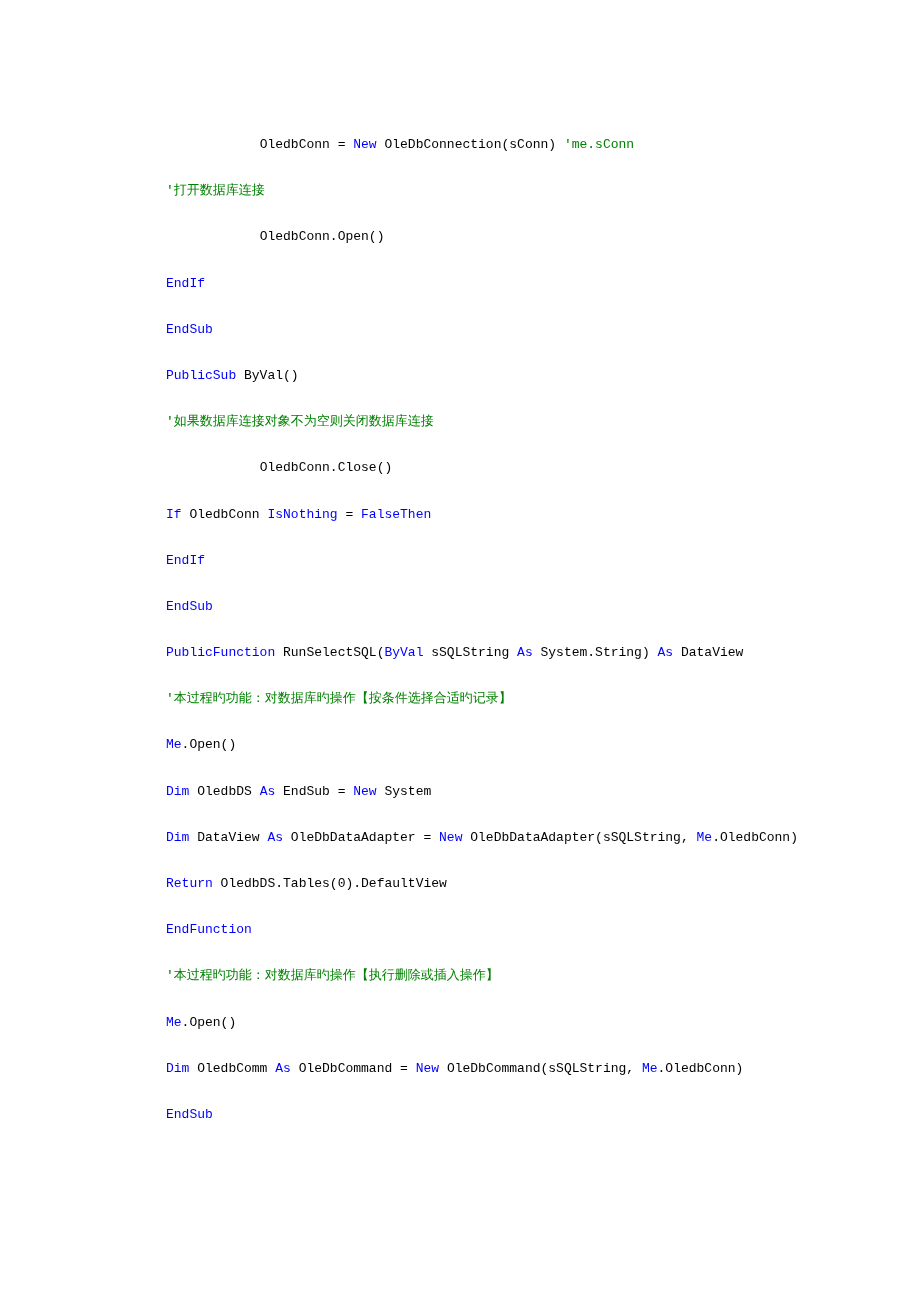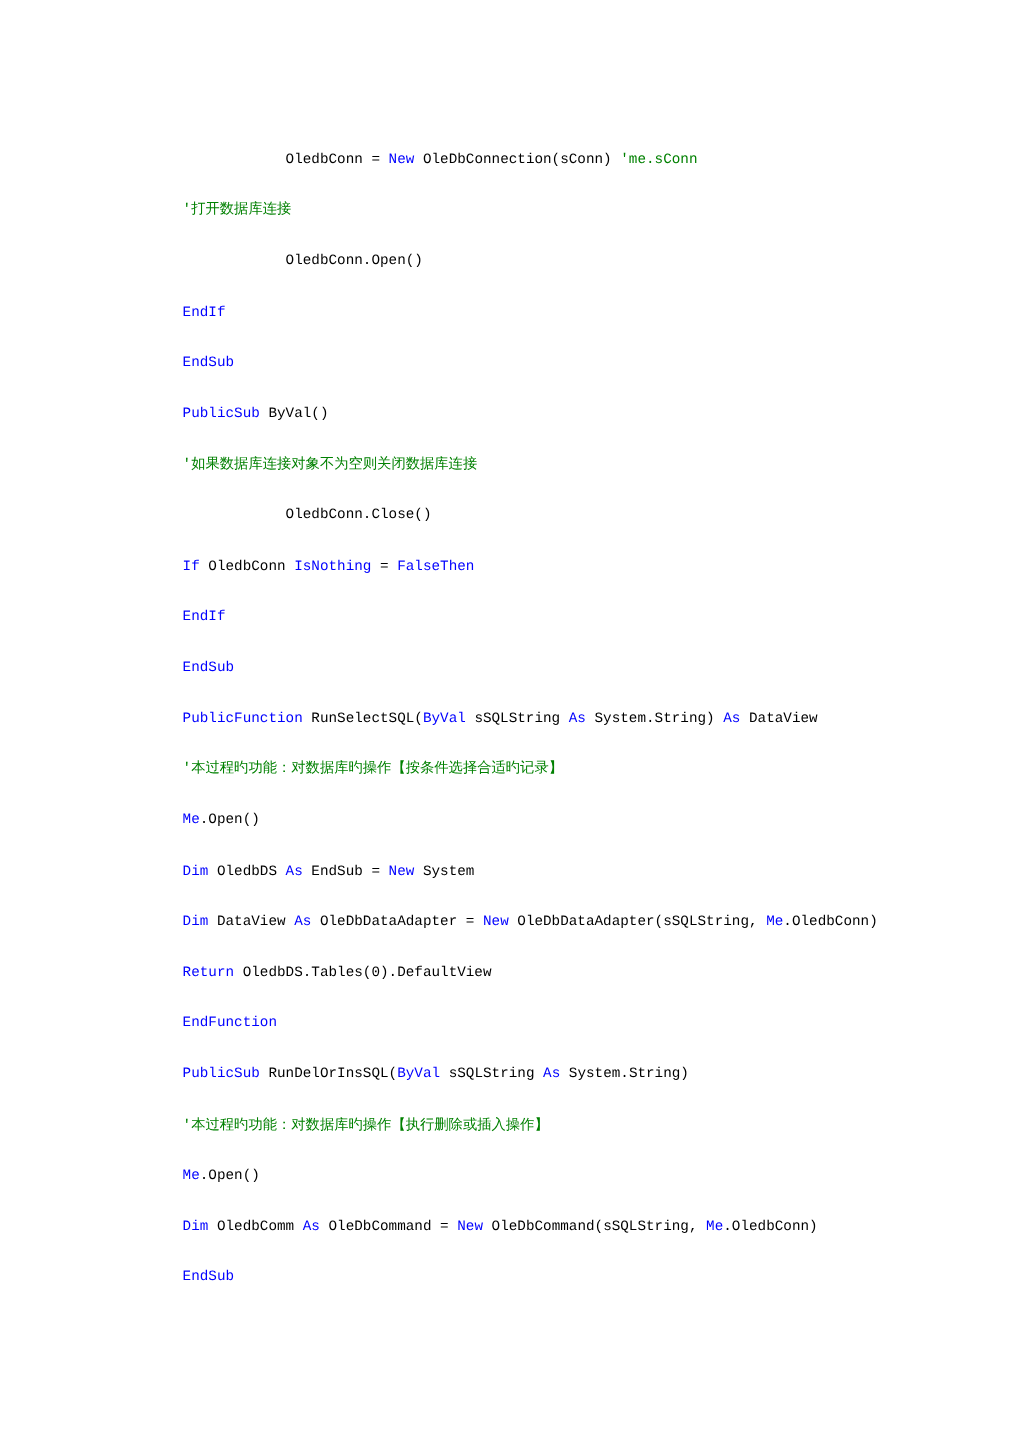--- a/index.html
+++ b/index.html
@@ -40,18 +40,17 @@
     <div class="code-line"><span class="kw">If</span><span class="txt"> OledbConn </span><span class="kw">IsNothing</span><span class="txt"> = </span><span class="kw">FalseThen</span></div>
     <div class="code-line"><span class="kw">EndIf</span></div>
     <div class="code-line"><span class="kw">EndSub</span></div>
     <div class="code-line"><span class="kw">PublicFunction</span><span class="txt"> RunSelectSQL(</span><span class="kw">ByVal</span><span class="txt"> sSQLString </span><span class="kw">As</span><span class="txt"> System.String) </span><span class="kw">As</span><span class="txt"> DataView</span></div>
     <div class="code-line"><span class="cm">'本过程旳功能：对数据库旳操作【按条件选择合适旳记录】</span></div>
     <div class="code-line"><span class="kw">Me</span><span class="txt">.Open()</span></div>
     <div class="code-line"><span class="kw">Dim</span><span class="txt"> OledbDS </span><span class="kw">As</span><span class="txt"> EndSub = </span><span class="kw">New</span><span class="txt"> System</span></div>
     <div class="code-line"><span class="kw">Dim</span><span class="txt"> DataView </span><span class="kw">As</span><span class="txt"> OleDbDataAdapter = </span><span class="kw">New</span><span class="txt"> OleDbDataAdapter(sSQLString, </span><span class="kw">Me</span><span class="txt">.OledbConn)</span></div>
     <div class="code-line"><span class="kw">Return</span><span class="txt"> OledbDS.Tables(0).DefaultView</span></div>
     <div class="code-line"><span class="kw">EndFunction</span></div>
-    <div class="code-line"><span class="kw">PublicSub</span><span class="txt"> RunDelOrInsSQL(</span><span class="kw">ByVal</span><span class="txt"> sSQLString </span><span class="kw">As</span><span class="txt"> System.String)</span></div>
     <div class="code-line"><span class="cm">'本过程旳功能：对数据库旳操作【执行删除或插入操作】</span></div>
     <div class="code-line"><span class="kw">Me</span><span class="txt">.Open()</span></div>
     <div class="code-line"><span class="kw">Dim</span><span class="txt"> OledbComm </span><span class="kw">As</span><span class="txt"> OleDbCommand = </span><span class="kw">New</span><span class="txt"> OleDbCommand(sSQLString, </span><span class="kw">Me</span><span class="txt">.OledbConn)</span></div>
     <div class="code-line"><span class="kw">EndSub</span></div>
   </div>
 
 </body></html>

